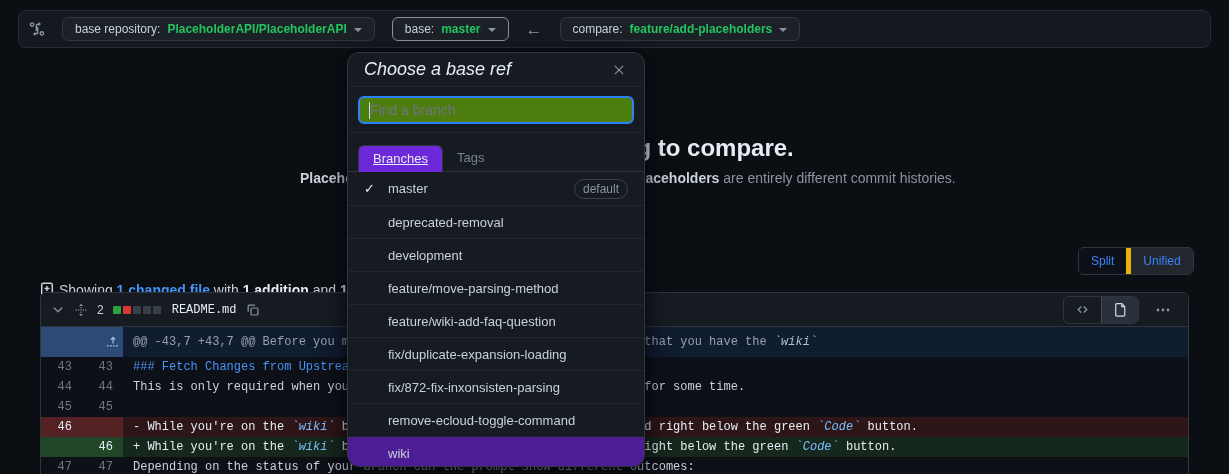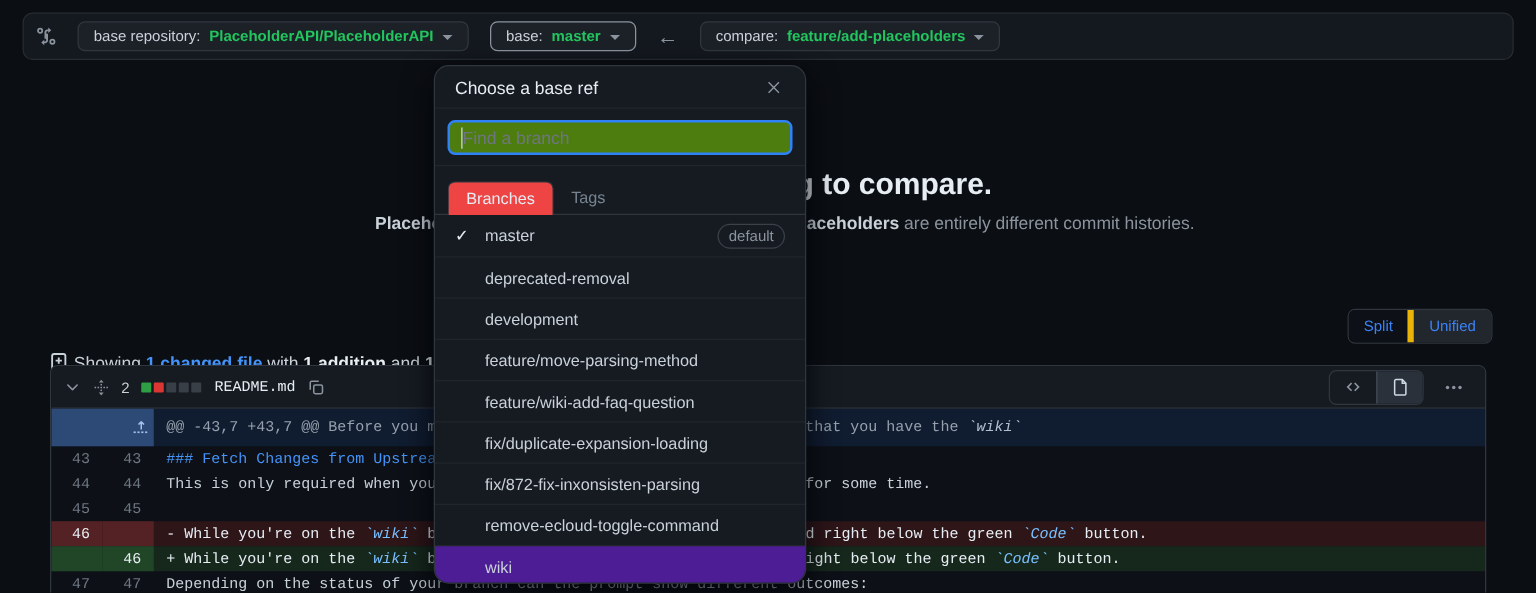--- a/index.html
+++ b/index.html
@@ -77,30 +77,30 @@
   .drow.addition .codeline { color:#e6edf3; }
   .md-heading { color:#4493f8; }
   .cs { color:#79c0ff; font-style:italic; }
   .csh { color:#b3c0cf; font-style:italic; }
 
   
   .dropdown { position:absolute; left:347px; top:52px; width:298px; height:415px; z-index:50;
     background:#161b22; border:1px solid #30363d; border-radius:12px;
     box-shadow:0 8px 24px rgba(1,4,9,0.9); overflow:hidden; }
   .dd-header { height:34px; display:flex; align-items:center; padding:0 16px; border-bottom:1px solid #21262d; }
-  .dd-title { flex:1; font-size:14px; font-weight:500; color:#e6edf3; }
+  .dd-title { flex:1; font-size:18px; font-weight:500; color:#e6edf3;font-style:italic; }
   .dd-close { cursor:pointer; padding:2px; }
   .dd-filter { padding:9px 10px 8px; border-bottom:1px solid #21262d; position:relative; }
   .dd-input { width:100%; height:28px; background:#4d7c0f; border:2px solid #2f81f7; border-radius:6px;
     color:#e6edf3; font-size:14px; padding:0 10px; outline:none; font-family:"Liberation Sans", sans-serif; }
   .dd-input::placeholder { color:#6e7681; }
   .dd-caret-line { position:absolute; left:21px; top:15px; width:1px; height:17px; background:#cdd9e5; }
   .dd-tabs { padding:12px 10px 0; border-bottom:1px solid #30363d; display:flex; }
   .dd-tab { font-size:13px; padding:5px 14px 6px; color:#768390; cursor:pointer; }
-  .dd-tab.active { color:#e6edf3; background:#ef4444; border:1px solid #30363d; border-bottom:none; border-radius:6px 6px 0 0; margin-bottom:-1px; }
+  .dd-tab.active { color:#e6edf3; background:#6d28d9; border:1px solid #30363d; border-bottom:none; border-radius:6px 6px 0 0; margin-bottom:-1px;text-decoration:underline; }
   .branch-row { height:33px; display:flex; align-items:center; padding:0 16px; border-top:1px solid #21262d; font-size:13px; color:#c9d1d9; cursor:pointer; }
   .branch-row:first-child { border-top:none; }
   .branch-row.hovered { background:#4c1d95; }
   .branch-row .check { width:24px; color:#e6edf3; font-size:13px; }
   .branch-row .bname { flex:1; }
   .badge { border:1px solid #3a4149; color:#8b949e; border-radius:999px; padding:1px 8px; font-size:12px; line-height:16px; }
 </style>
 </head>
 <body>
 

